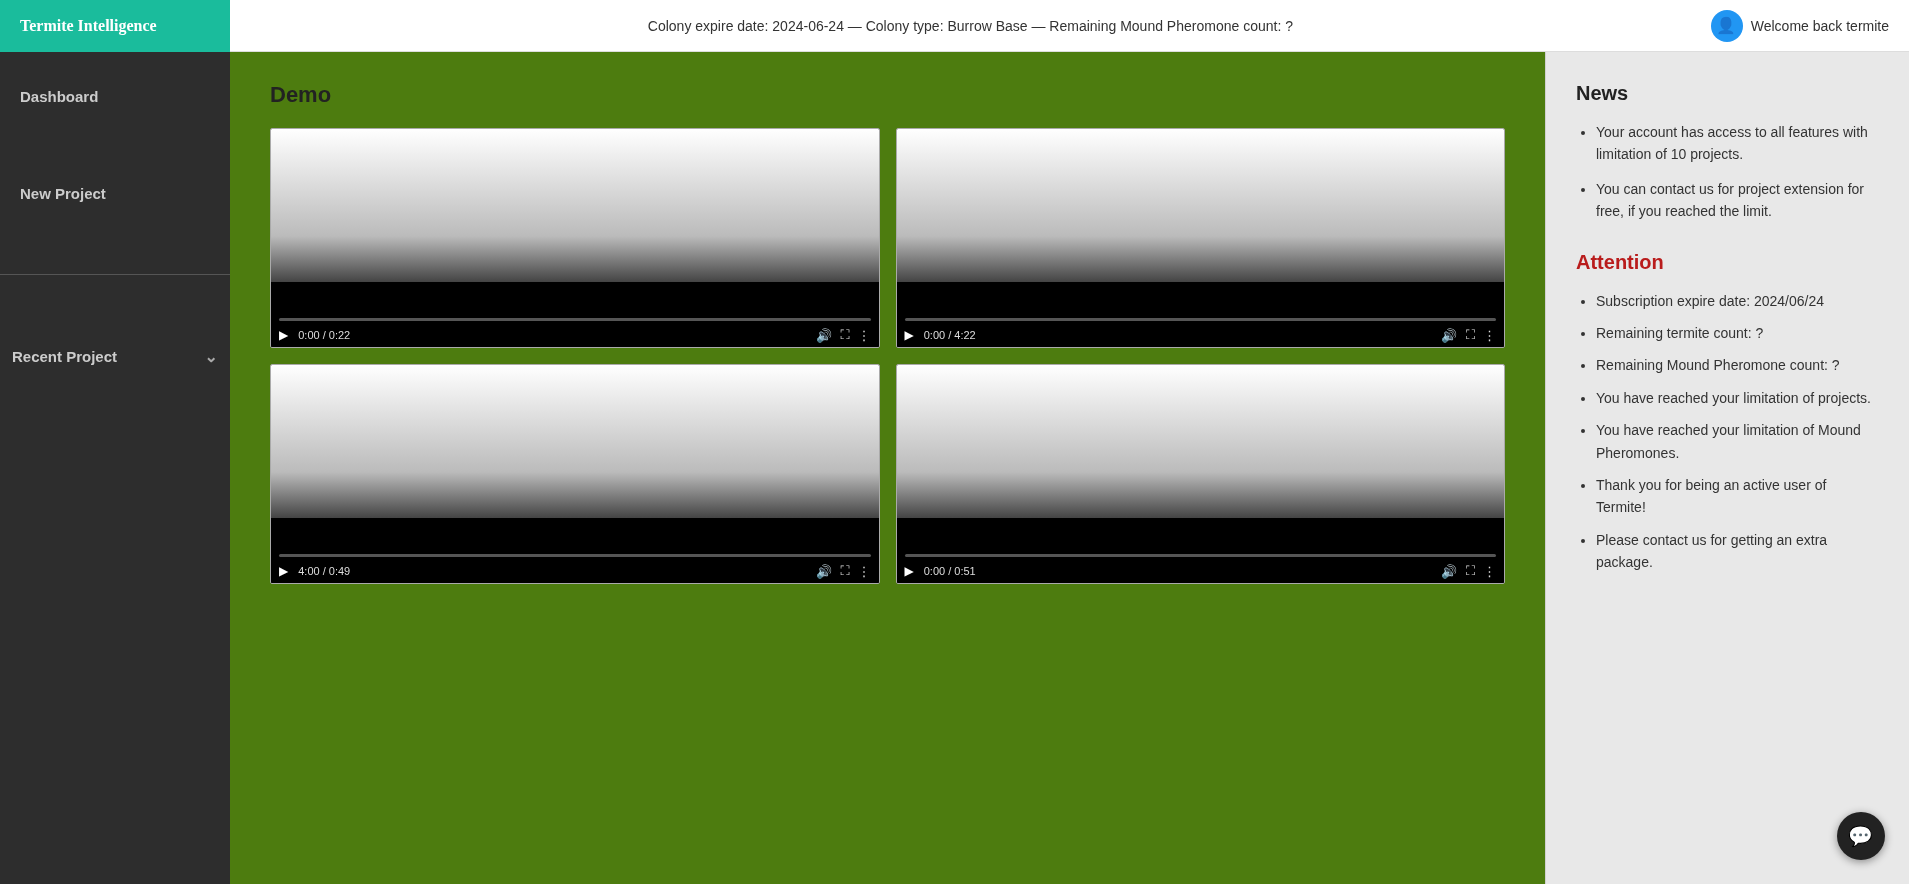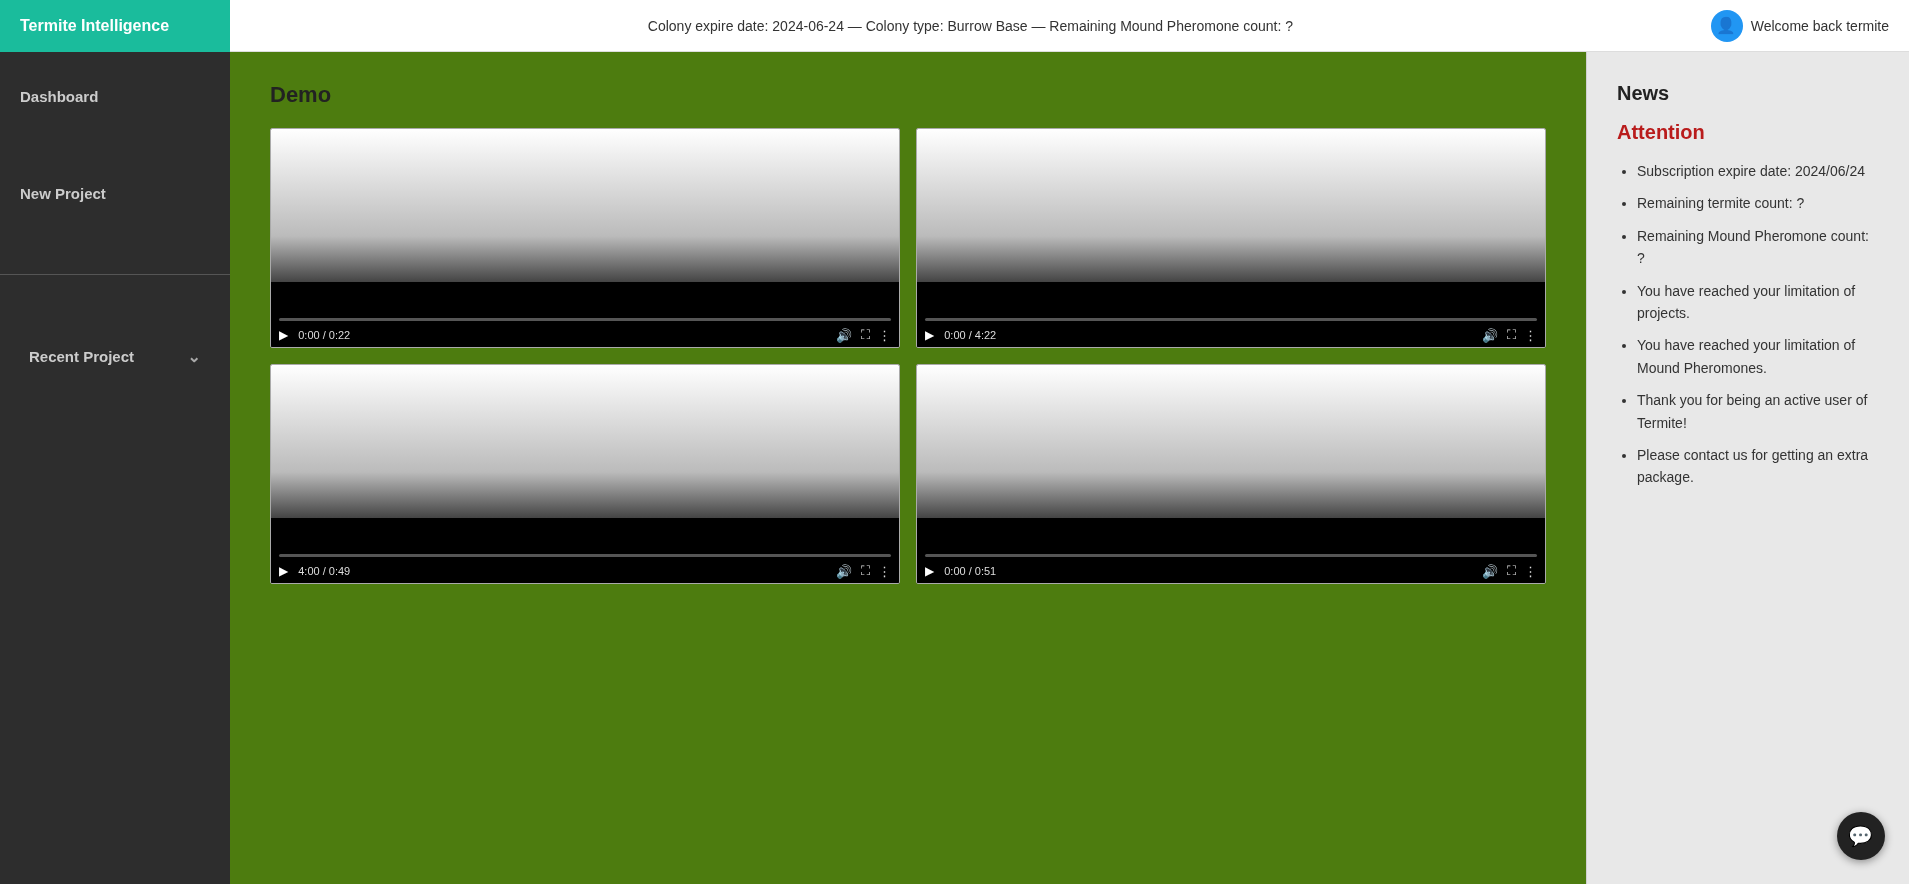--- a/index.html
+++ b/index.html
@@ -20,20 +20,21 @@
       background: #1abc9c;
       color: #fff;
       font-weight: bold;
       font-size: 16px;
       padding: 8px 20px;
       height: 52px;
       display: flex;
       align-items: center;
       min-width: 230px;
       margin-left: -20px;
+      font-family: Liberation Serif, serif;
     }
     .topbar-center {
       font-size: 14px;
       color: #333;
       flex: 1;
       text-align: center;
     }
     .topbar-user {
       display: flex;
       align-items: center;
@@ -81,39 +82,39 @@
     }
     .sidebar-divider {
       border: none;
       border-top: 1px solid #555;
       margin: 8px 0;
     }
     .sidebar-item-with-arrow {
       display: flex;
       justify-content: space-between;
       align-items: center;
-      padding: 16px 29px;
+      padding: 16px 12px;
       font-size: 15px;
       font-weight: 600;
       color: #ccc;
       cursor: pointer;
     }
     .chevron-down { font-size: 16px; color: #aaa; }
 
     
     .content-area {
       flex: 1;
       overflow-y: auto;
       padding: 30px 40px;
       background: #4d7c0f;
     }
 
     
     .right-panel {
-      width: 323px;
+      width: 364px;
       background: #e8e8e8;
       flex-shrink: 0;
       padding: 30px 30px;
       overflow-y: auto;
       border-left: 1px solid #d0d0d0;
     }
 
     
     .demo-title {
       font-size: 22px;
@@ -349,20 +350,24 @@
             </div>
           </div>
         </div>
       </div>
 
     </div>
   </div>
 
   <div class="right-panel">
     <div class="news-title">News</div>
+    <ul class="news-list">
+      <li>Your account has access to all features with limitation of 10 projects.</li>
+      <li>You can contact us for project extension for free, if you reached the limit.</li>
+    </ul>
 
     <div class="attention-title">Attention</div>
     <ul class="attention-list">
       <li>Subscription expire date: 2024/06/24</li>
       <li>Remaining termite count: ?</li>
       <li>Remaining Mound Pheromone count: ?</li>
       <li>You have reached your limitation of projects.</li>
       <li>You have reached your limitation of Mound Pheromones.</li>
       <li>Thank you for being an active user of Termite!</li>
       <li>Please contact us for getting an extra package.</li>

